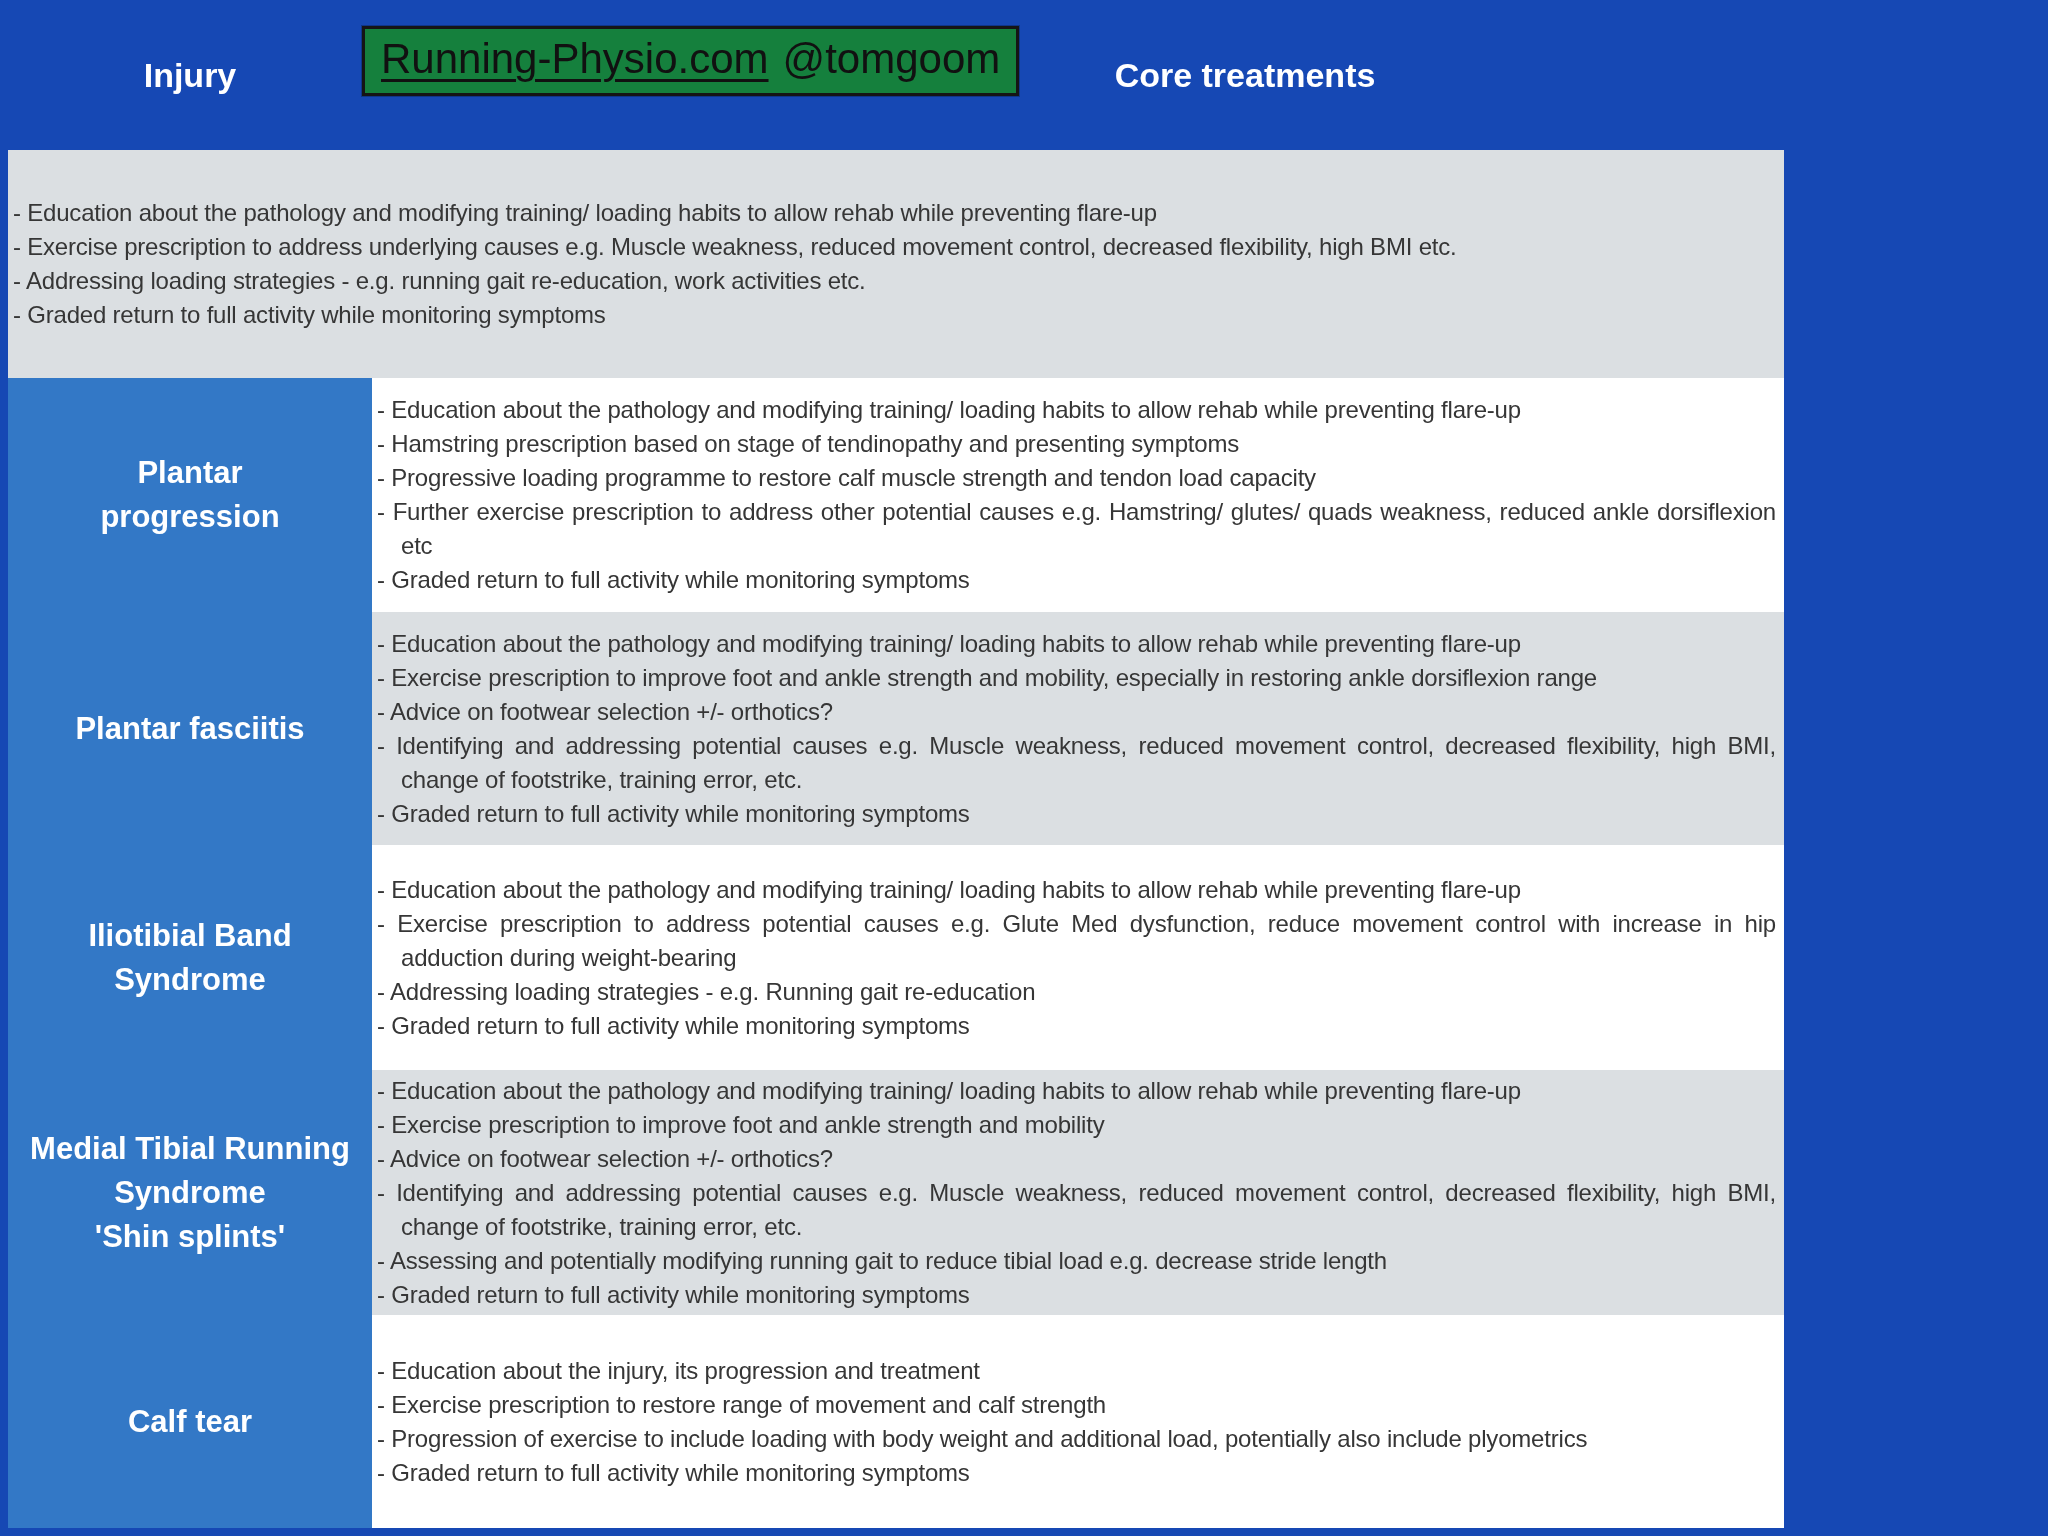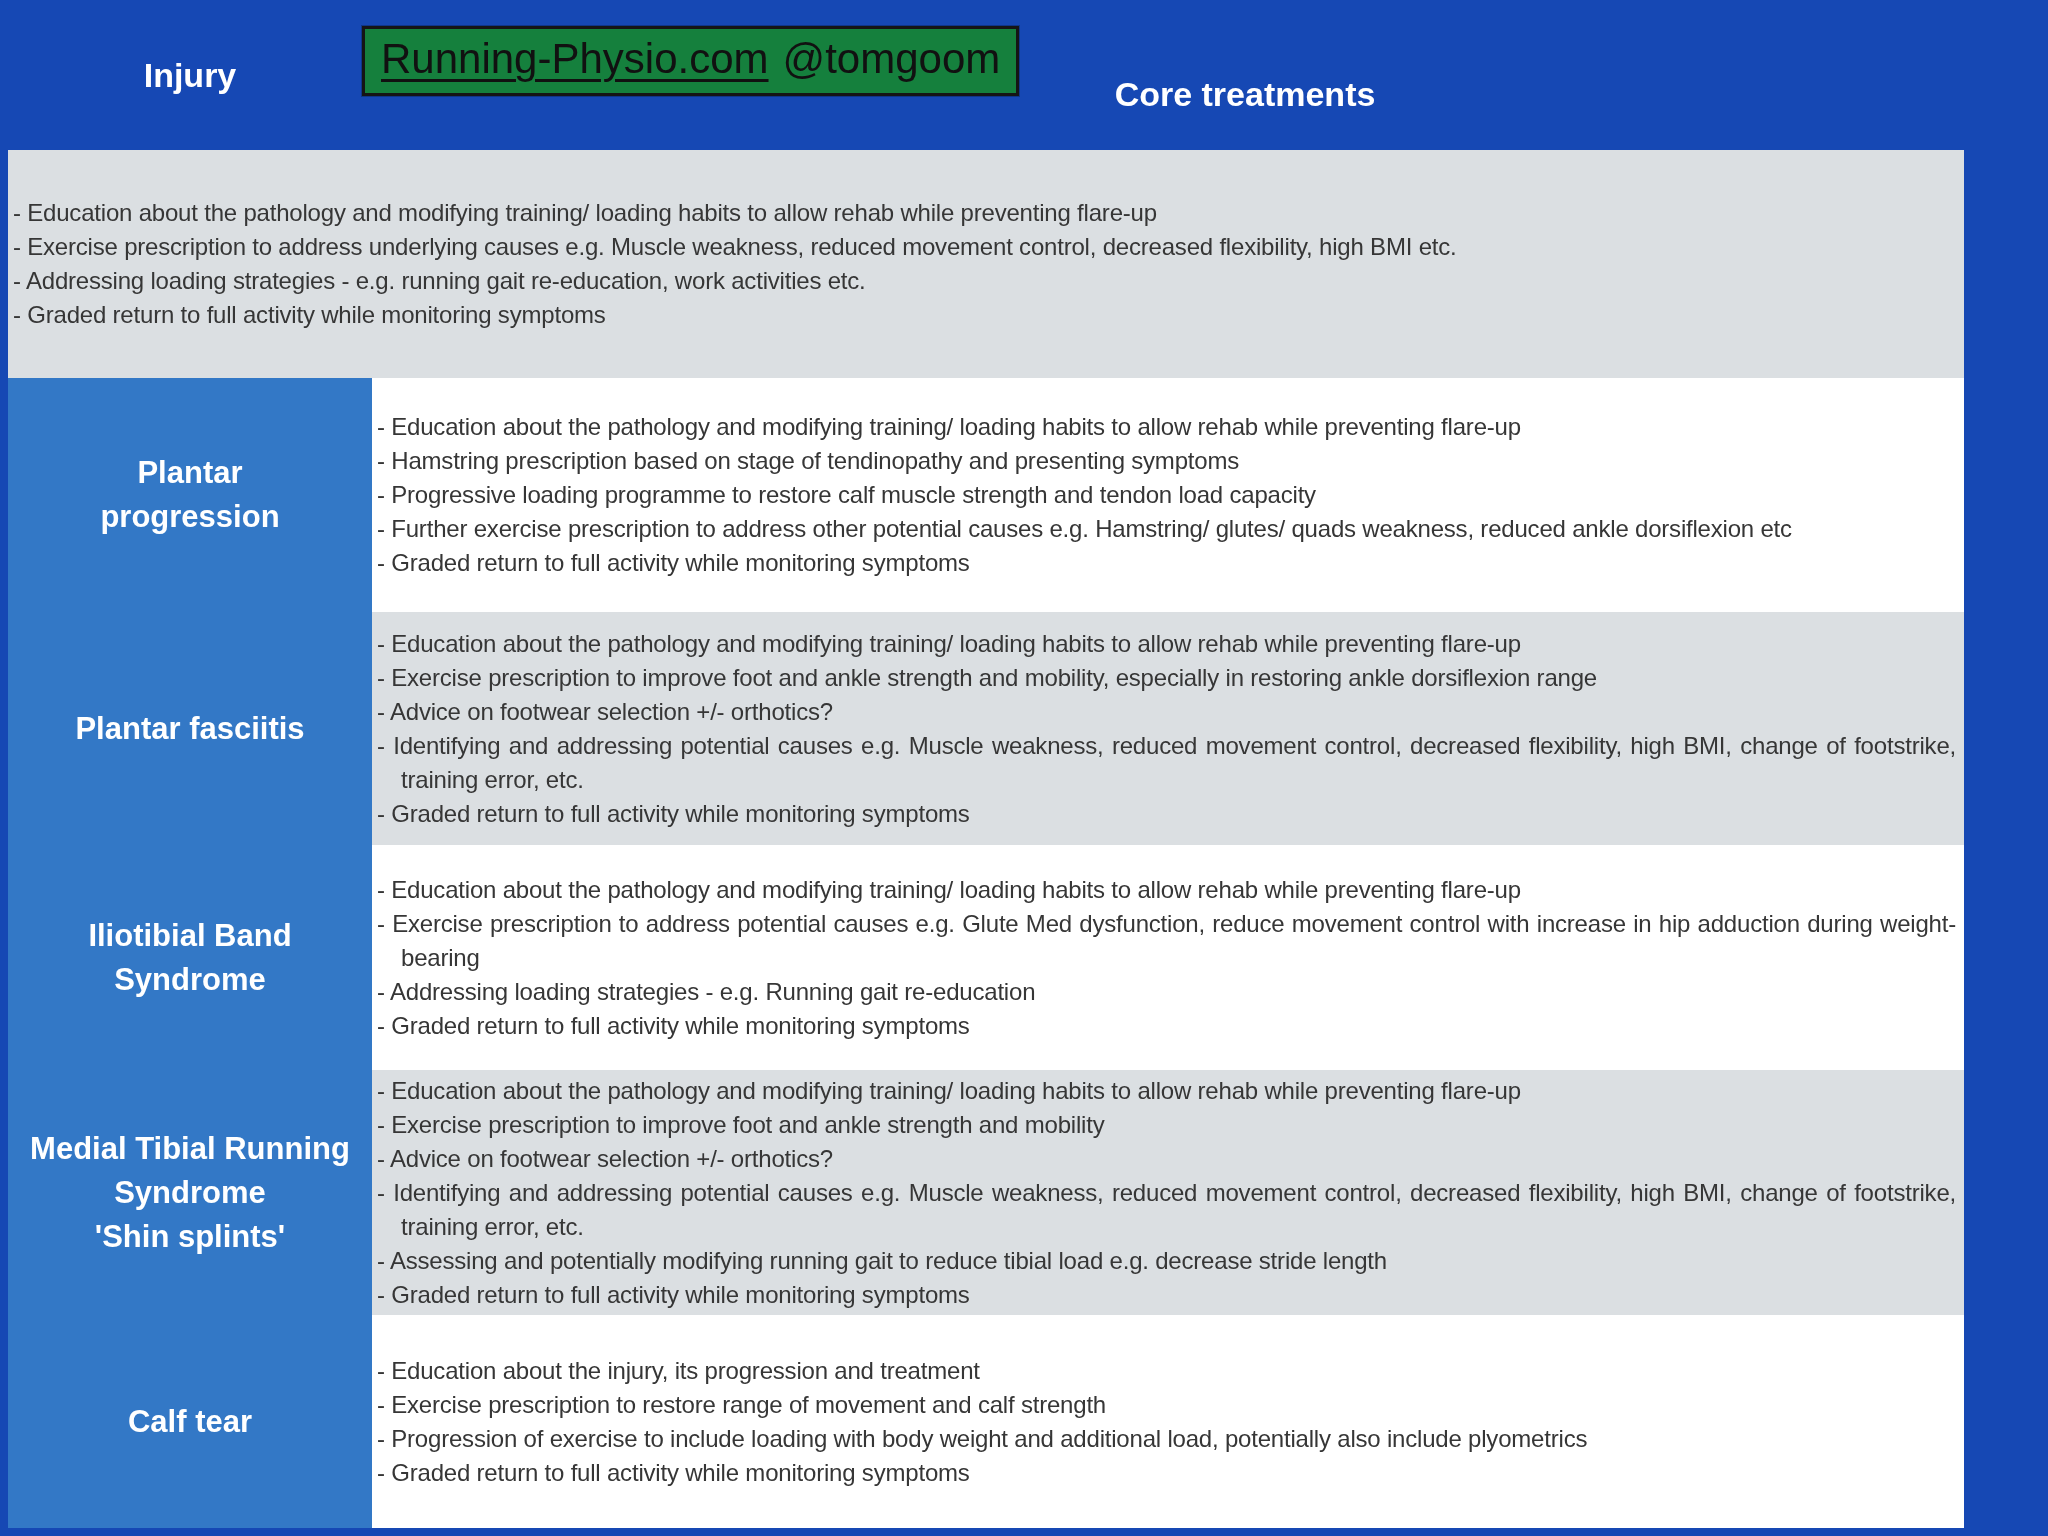--- a/index.html
+++ b/index.html
@@ -4,21 +4,21 @@
 <style>
   html,body{margin:0;padding:0;}
   body{
     width:2048px;height:1536px;
     background:#1648b4;
     font-family:"Liberation Sans", sans-serif;
     overflow:hidden;
   }
   .page{
     margin-left:8px;           
-    width:1956px;
+    width:1776px;
     height:1528px;             
     display:flex;
     flex-direction:column;
   }
   
   .header{
     position:relative;
     height:150px;
     background:#1648b4;
     flex:0 0 auto;
@@ -37,21 +37,21 @@
     font-size:42px;
     font-weight:400;
     white-space:nowrap;
     box-shadow:0 0 0 1px rgba(0,0,0,.25);
   }
   .badge .site{text-decoration:underline;text-underline-offset:6px;text-decoration-thickness:3px;}
   .badge .handle{margin-left:14px;}
   .core-head{
     position:absolute;left:1037px;top:0;width:400px;height:150px;
     display:flex;align-items:center;justify-content:center;
-    color:#ffffff;font-size:34px;font-weight:bold;margin-top:19px;
+    color:#ffffff;font-size:34px;font-weight:bold;
   }
   
   .row{display:flex;flex:0 0 auto;}
   .cell-injury{
     width:364px;flex:0 0 364px;
     background:#3378c6;
     display:flex;flex-direction:column;
     align-items:center;justify-content:center;
     color:#ffffff;font-weight:bold;font-size:31px;line-height:44px;
     text-align:center;

